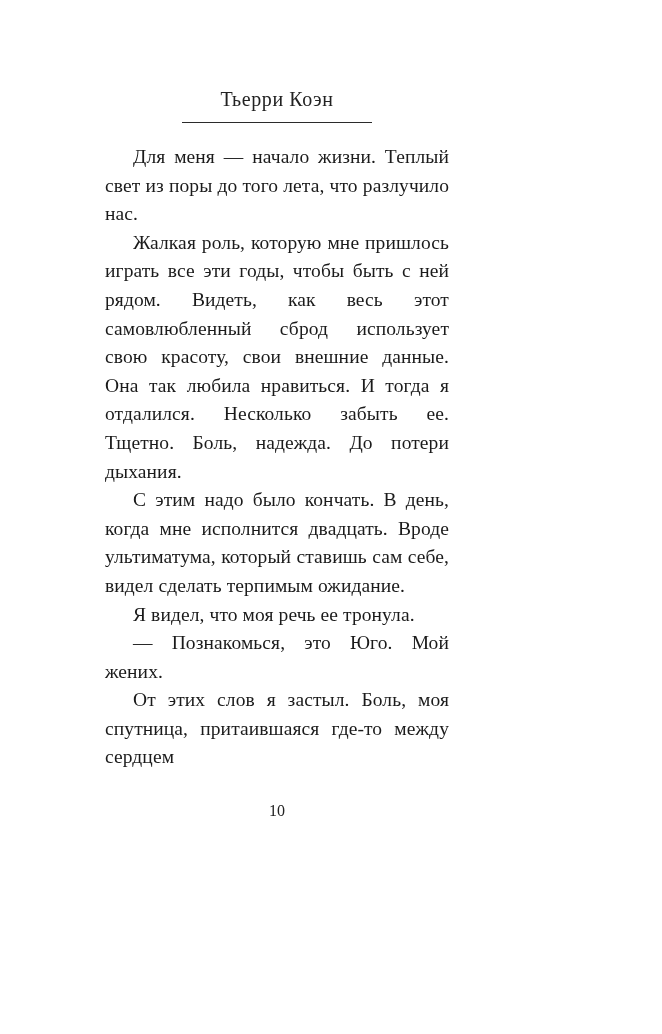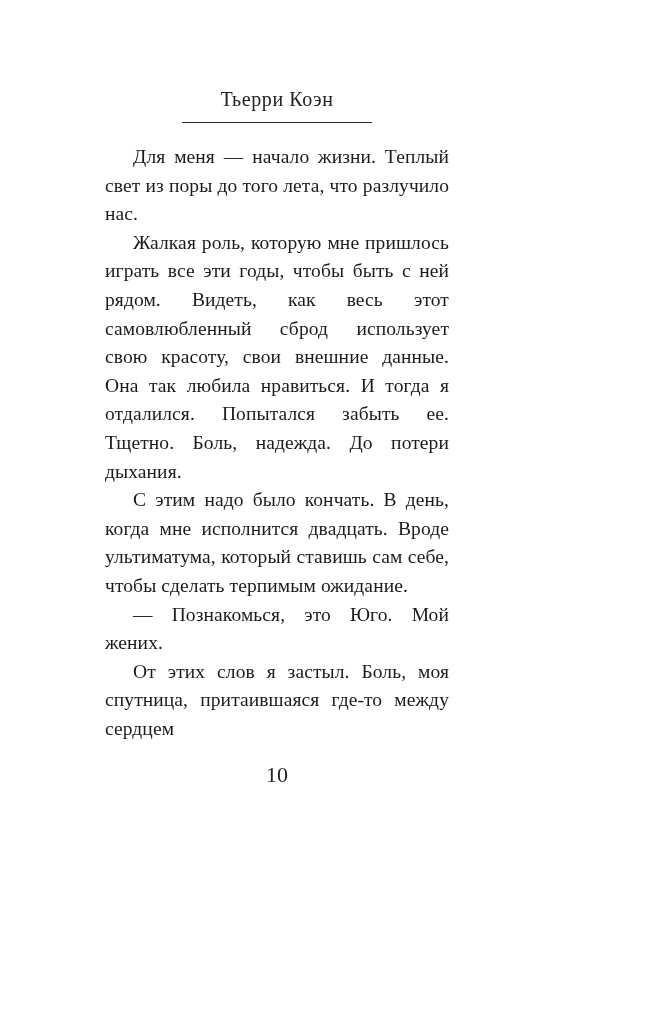--- a/index.html
+++ b/index.html
@@ -38,38 +38,39 @@
     text-align: justify;
     letter-spacing: 0.1px;
     hyphens: auto;
     -webkit-hyphens: auto;
   }
   .body-text p {
     text-indent: 28px;
   }
   .page-number {
     text-align: center;
-    font-size: 22px;
-    margin-top: 19px;
+    font-size: 16px;
+    margin-top: 30px;
     color: #222222;
   }
 </style>
 </head>
 <body>
 
 <div class="book-page">
   <header>
     <div class="running-head">Тьерри Коэн</div>
     <div class="head-rule"></div>
   </header>
 
   <main class="body-text">
     <p>Для меня — начало жизни. Теплый свет из поры до того лета, что разлучило нас.</p>
-    <p>Жалкая роль, которую мне пришлось играть все эти годы, чтобы быть с ней рядом. Видеть, как весь этот самовлюбленный сброд использует свою красоту, свои внешние данные. Она так любила нравиться. И тогда я отдалился. Попытался забыть ее. Тщетно. Боль, надежда. До потери дыхания.</p>
-    <p>С этим надо было кончать. В день, когда мне исполнится двадцать. Вроде ультиматума, который ставишь сам себе, чтобы сделать терпимым ожидание.</p>
+    <p>Жалкая роль, которую мне пришлось играть все эти годы, чтобы быть с ней рядом. Видеть, как весь этот самовлюбленный сброд использует свою красоту, свои внешние данные. Она так любила нравиться. И тогда я отдалился. Несколько забыть ее. Тщетно. Боль, надежда. До потери дыхания.</p>
+    <p>С этим надо было кончать. В день, когда мне исполнится двадцать. Вроде ультиматума, который ставишь сам себе, видел сделать терпимым ожидание.</p>
+    <p>Я видел, что моя речь ее тронула.</p>
     <p>— Познакомься, это Юго. Мой жених.</p>
     <p>От этих слов я застыл. Боль, моя спутница, притаившаяся где-то между сердцем</p>
   </main>
 
   <footer>
     <div class="page-number">10</div>
   </footer>
 </div>
 
 </body></html>

